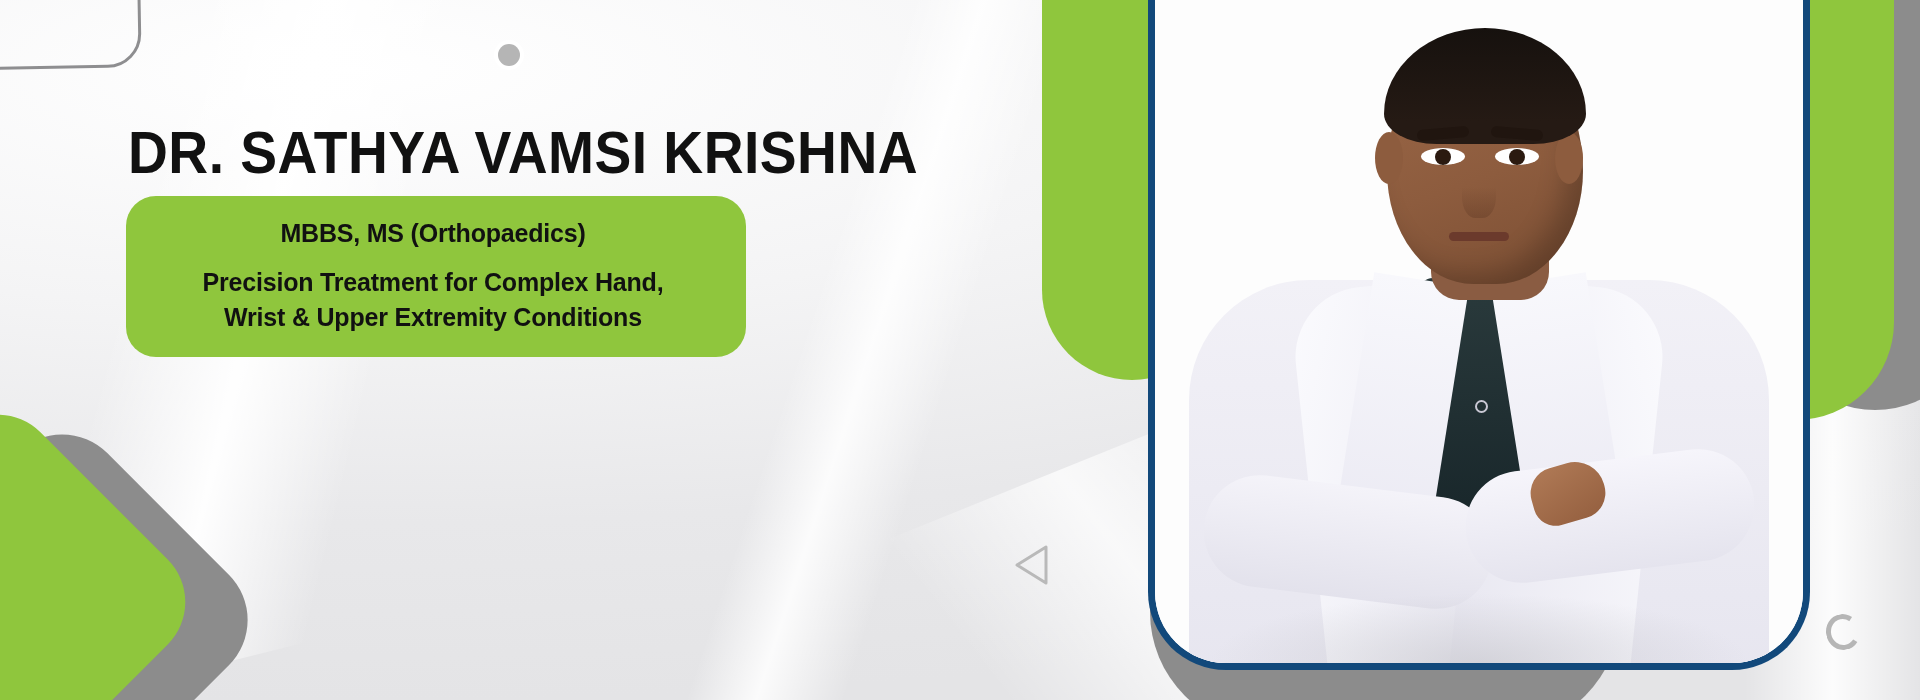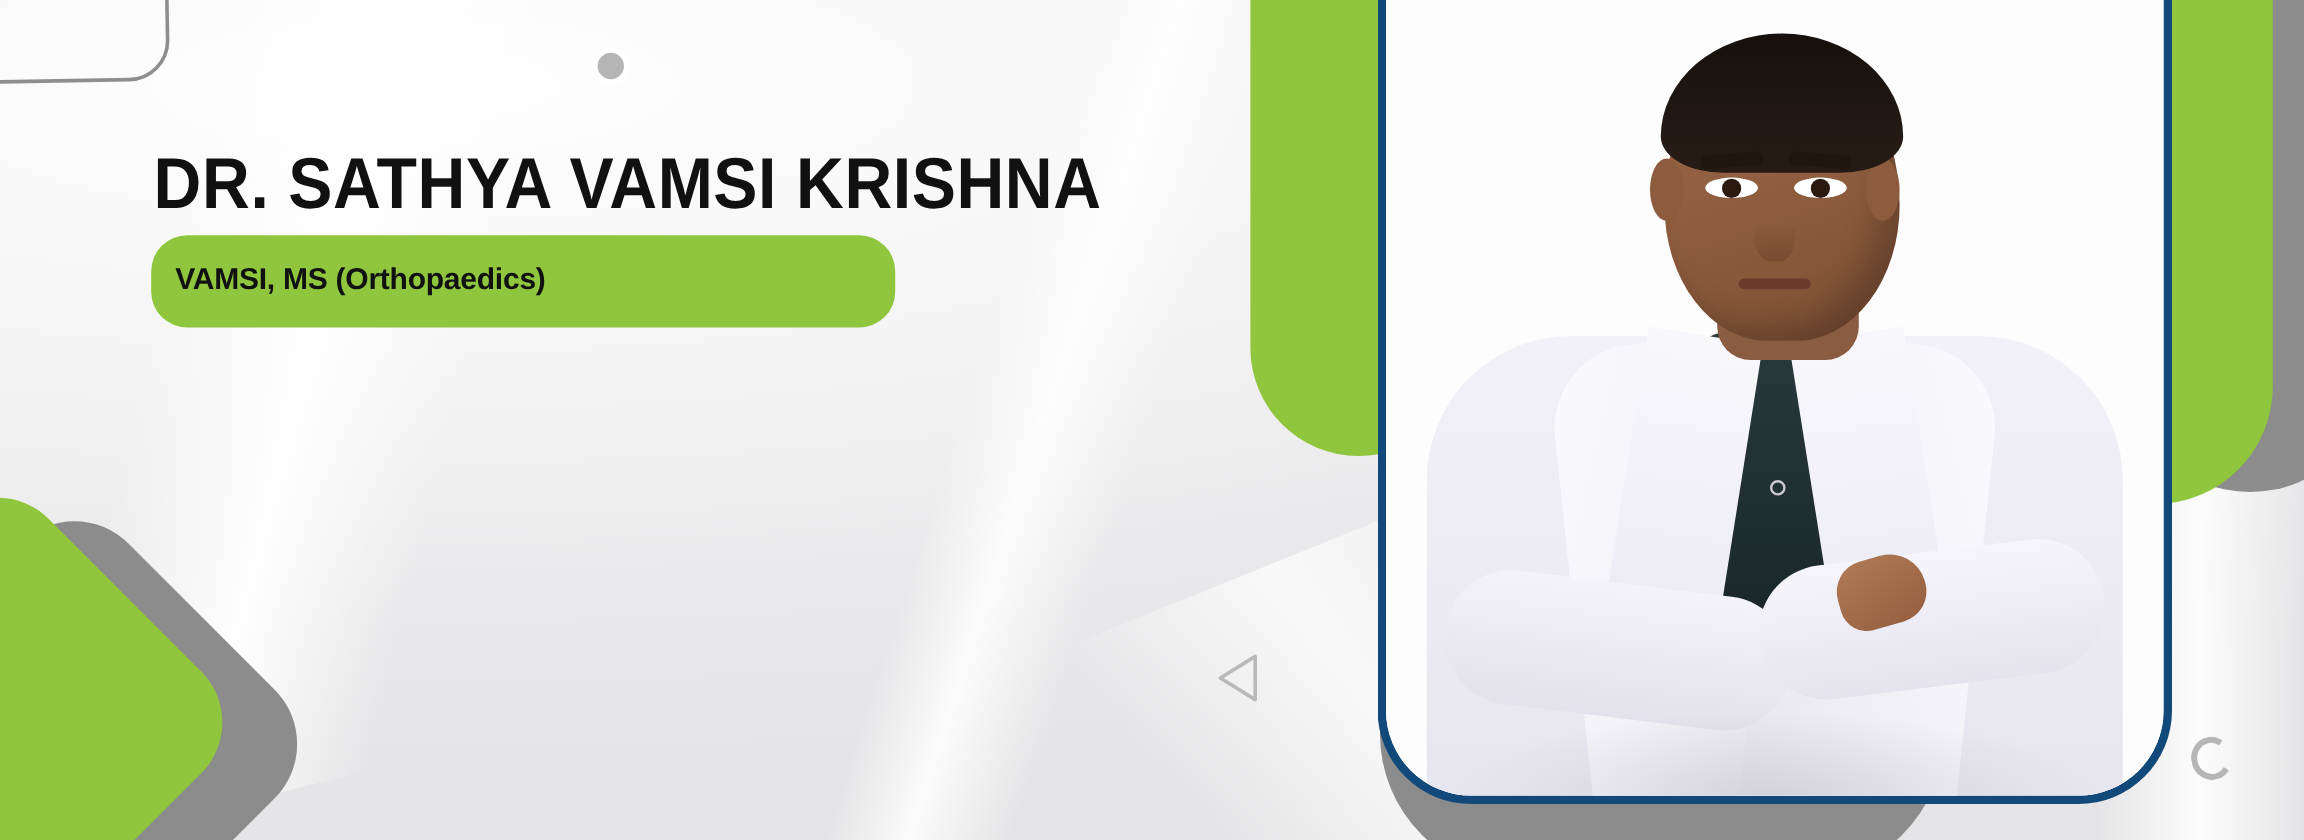--- a/index.html
+++ b/index.html
@@ -10,20 +10,21 @@
     position:relative;
   }
 
   
   .stage{
     position:absolute; inset:0;
     width:1920px; height:700px;
     overflow:hidden;
     background:
       radial-gradient(120% 90% at 18% 10%, #ffffff 0%, #f4f4f5 38%, #e8e8ea 72%, #e4e4e6 100%);
+    text-align: center;
   }
   .sheen-a{
     position:absolute; left:-120px; top:-260px;
     width:760px; height:900px;
     background:linear-gradient(118deg, rgba(255,255,255,0) 40%, rgba(255,255,255,.96) 52%, rgba(255,255,255,0) 64%);
     transform:rotate(-14deg);
     pointer-events:none;
   }
   .sheen-b{
     position:absolute; left:560px; top:-300px;
@@ -315,21 +316,23 @@
         <div class="doc-shadow-floor"></div>
       </div>
     </div>
   </div>
 
   <div class="deco-arc"></div>
 
   <h1 class="headline">DR. SATHYA VAMSI KRISHNA</h1>
 
   <div class="cred-card" style="background:#8FC63D;">
-    <div class="cred-line">VAMSI, MS (Orthopaedics)</div>
+    <div class="cred-line">MBBS, MS (Orthopaedics)</div>
+    <div class="cred-line">Precision Treatment for Complex Hand,
+Wrist &amp; Upper Extremity Conditions</div>
   </div>
 
   <div class="dot"></div>
   <div class="prev-arrow">
     <svg width="40" height="44" viewBox="0 0 40 44" fill="none" aria-hidden="true">
       <polygon points="34,4 34,40 5,22" stroke="#b9b9b9" stroke-width="3" fill="none" stroke-linejoin="round"></polygon>
     </svg>
   </div>
 
 </div>

